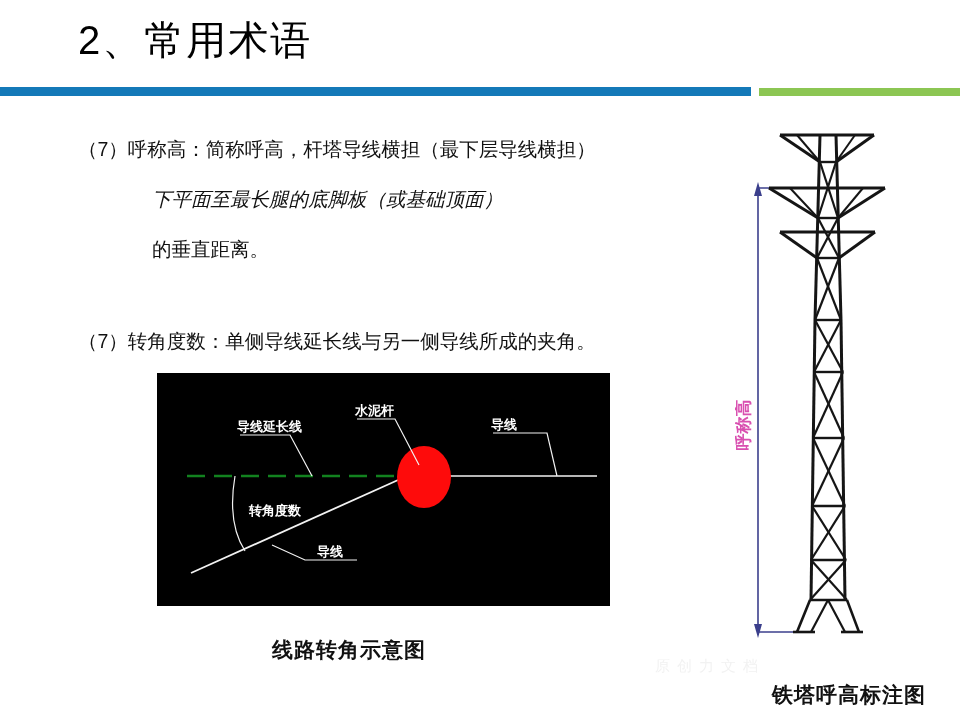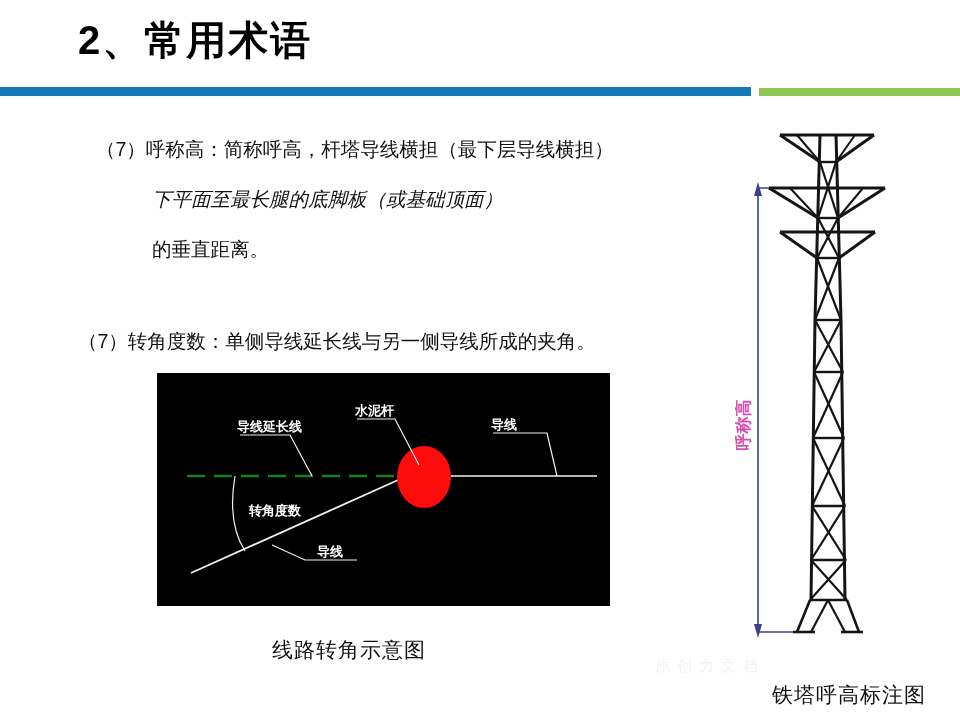--- a/index.html
+++ b/index.html
@@ -15,21 +15,21 @@
     font-family: "Liberation Sans", "DejaVu Sans", sans-serif;
     color: #000000;
   }
 
   
   .slide-title {
     position: absolute;
     left: 78px;
     top: 16px;
     font-size: 40px;
-    font-weight: 700;
+    font-weight: 400;
     letter-spacing: 2px;
     color: #000000;
     line-height: 1.2;
     white-space: nowrap;
   }
 
   
   .divider-blue {
     position: absolute;
     left: 0px;
@@ -49,41 +49,41 @@
 
   
   .para {
     position: absolute;
     font-size: 19.5px;
     line-height: 1.0;
     white-space: nowrap;
     color: #111111;
     font-family: "Liberation Sans", "DejaVu Sans", sans-serif;
   }
-  .p7-l1 { left: 78px;  top: 140px; margin-left: 18px; }
+  .p7-l1 { left: 78px;  top: 140px; }
   .p7-l2 { left: 152px; top: 190px; font-style: italic; }
   .p7-l3 { left: 152px; top: 240px; }
   .p8-l1 { left: 78px;  top: 332px; }
 
   
   .figure-left {
     position: absolute;
     left: 157px;
     top: 373px;
     width: 453px;
     height: 233px;
     background: #000000;
     overflow: hidden;
   }
   .figure-left svg { display: block; }
 
   .caption {
     position: absolute;
     font-size: 21px;
-    font-weight: 400;
+    font-weight: 700;
     color: #111111;
     white-space: nowrap;
     letter-spacing: 1px;
   }
   .caption-left  { left: 272px; top: 636px; }
   .caption-right { left: 772px; top: 681px; }
 
   
   .figure-right {
     position: absolute;

